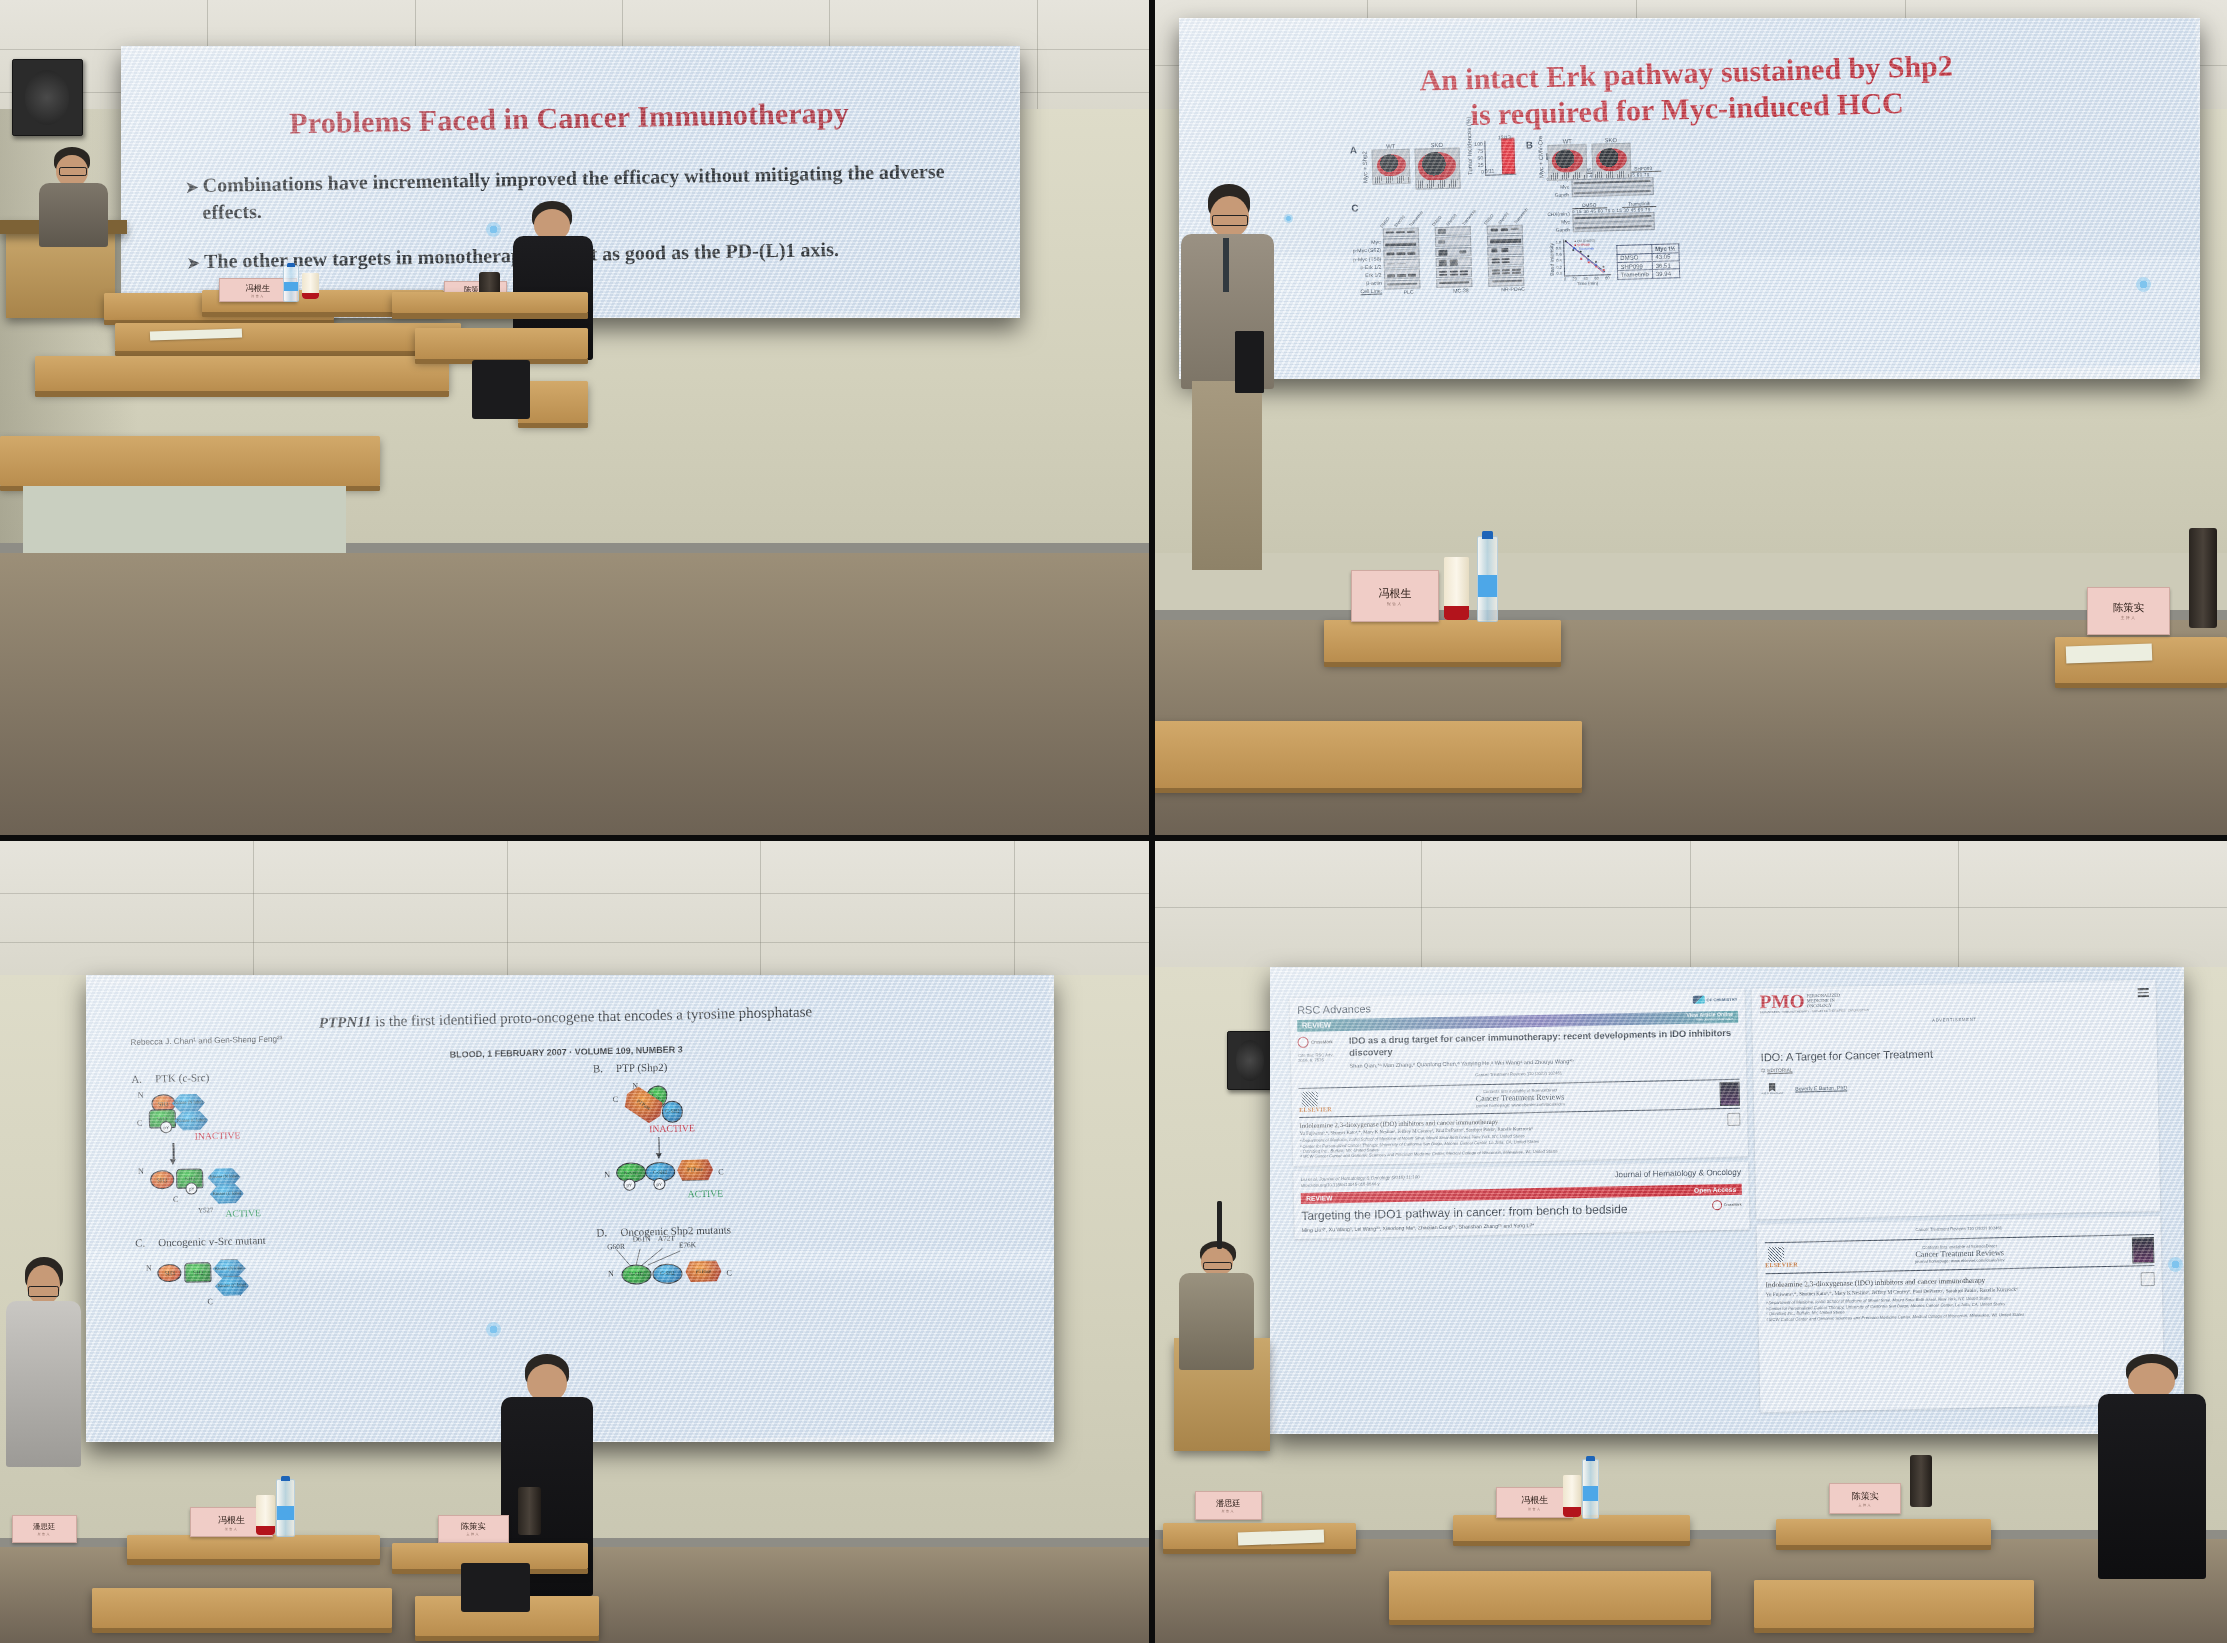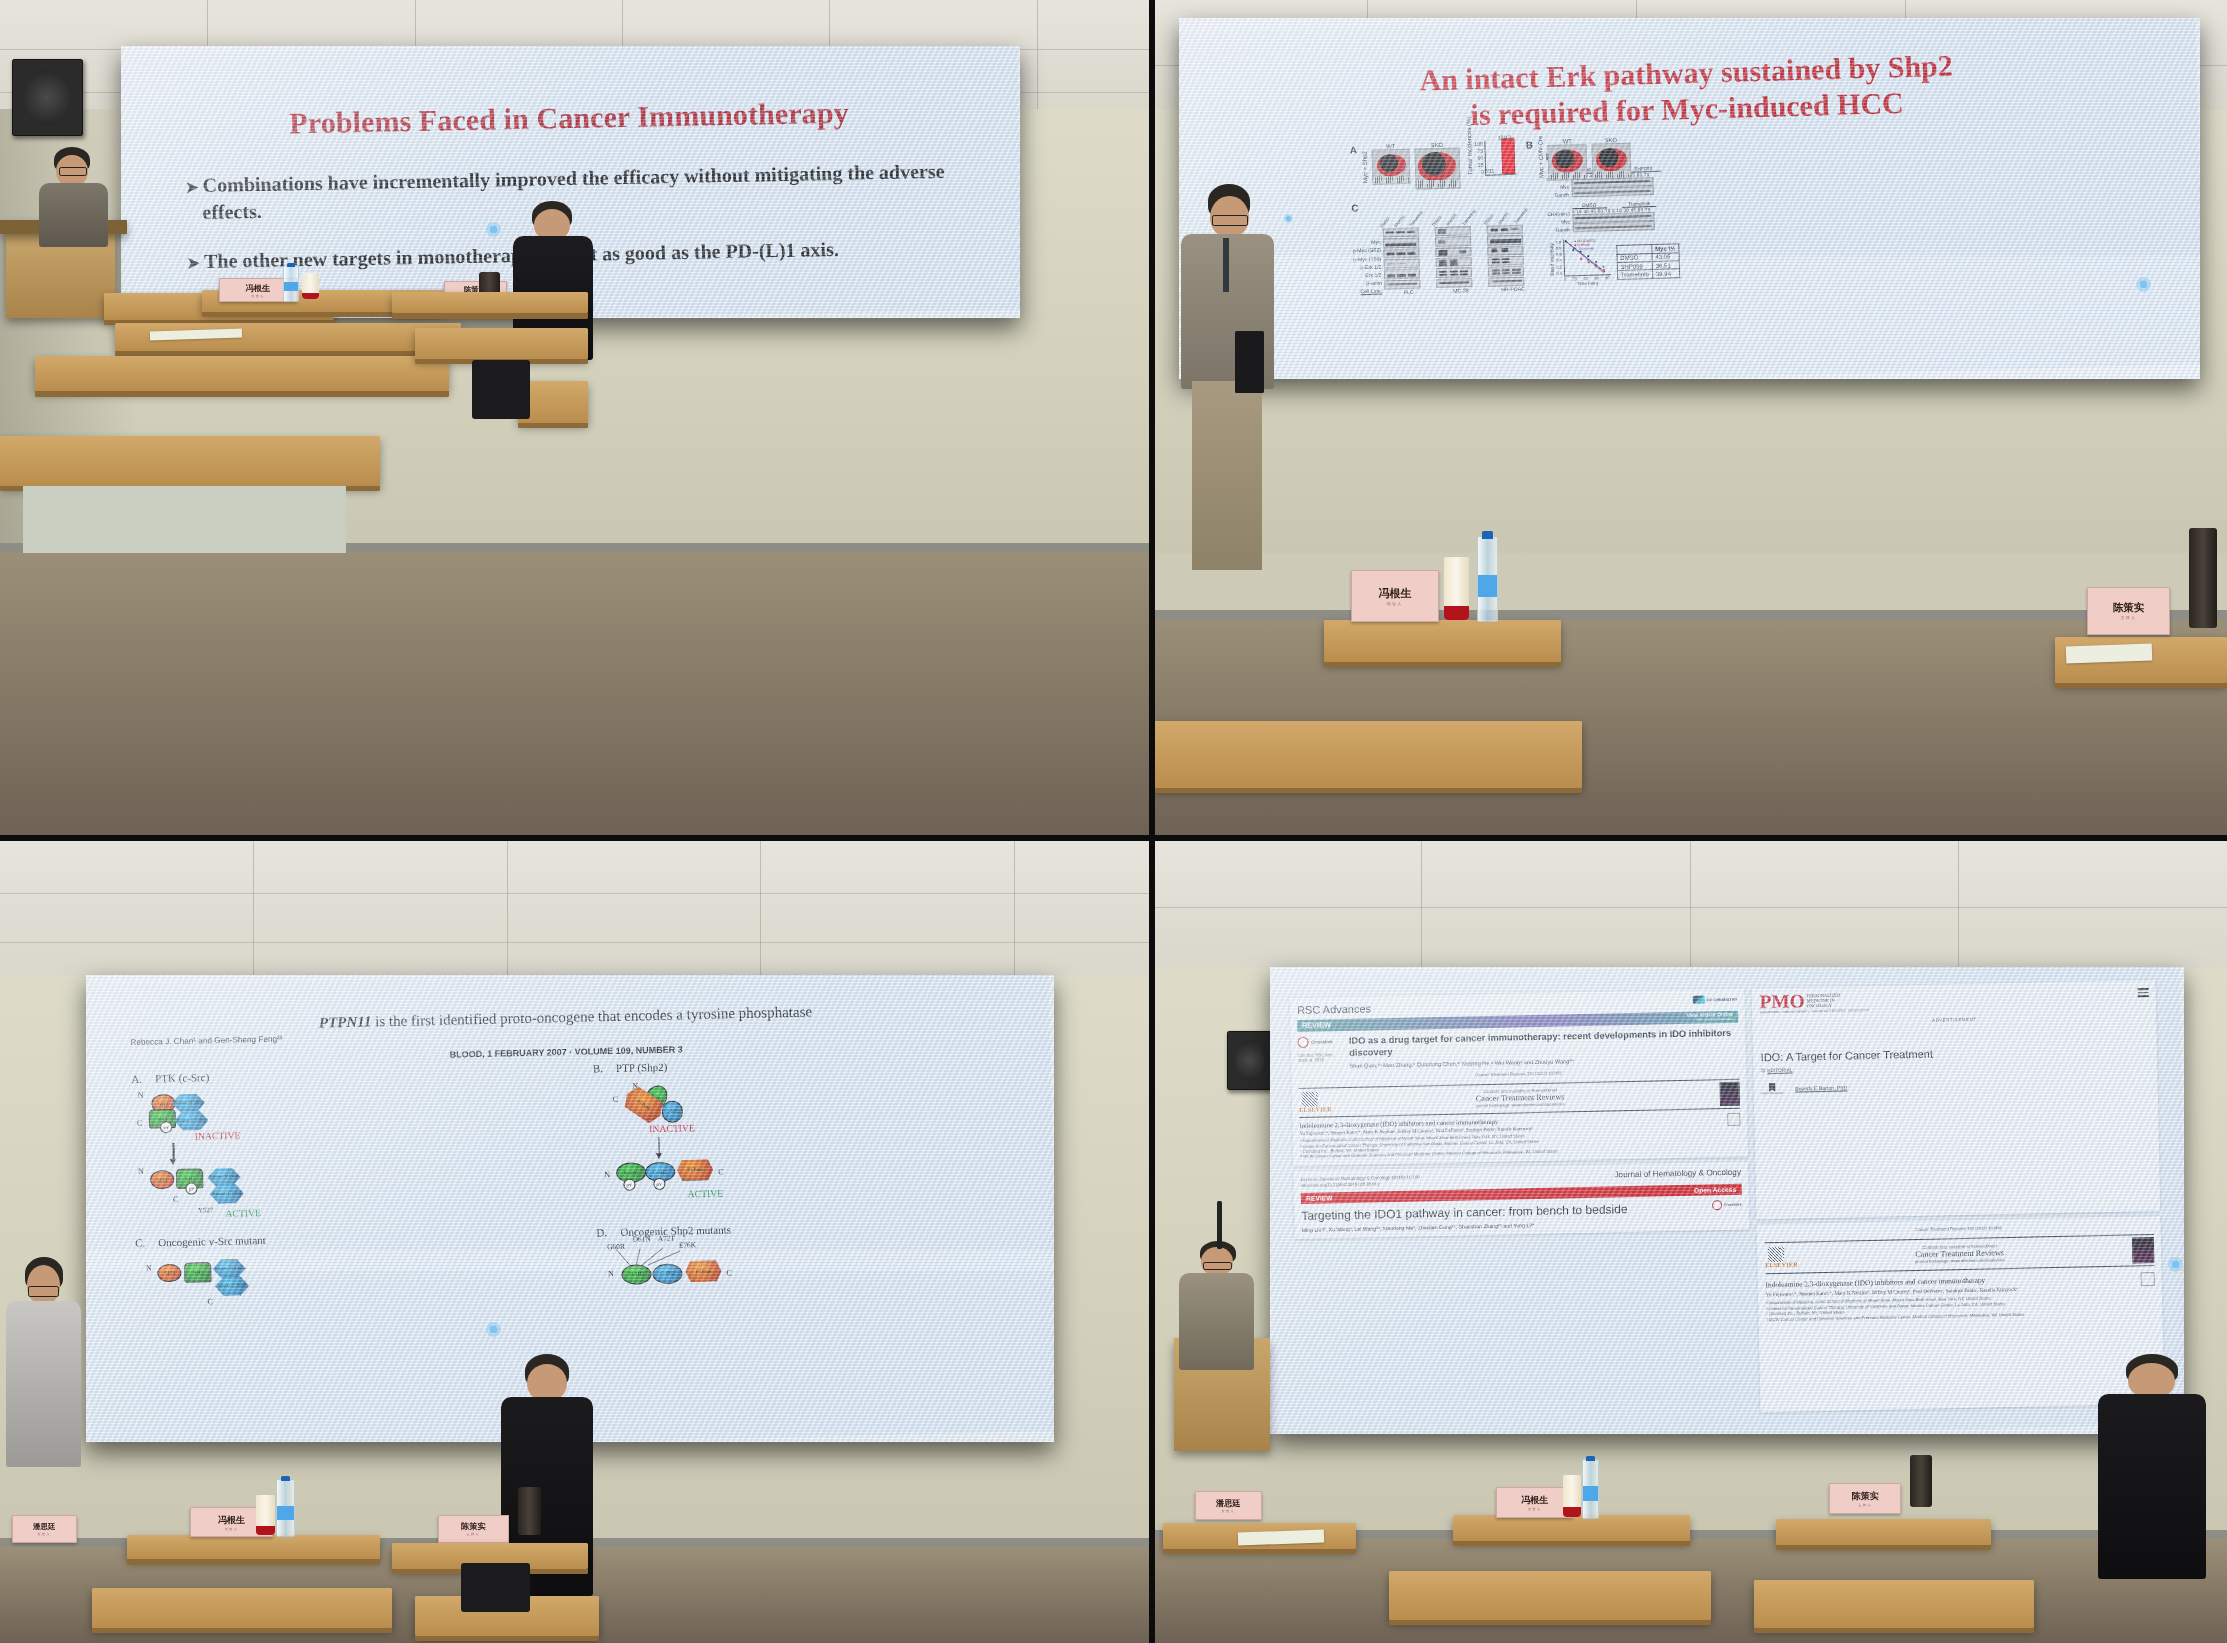--- a/index.html
+++ b/index.html
@@ -136,21 +136,21 @@
   .person{position:absolute;}
   .head{position:absolute;border-radius:50% 50% 48% 48%;background:#c79a77;}
   .hair{position:absolute;border-radius:50% 50% 35% 35%;background:#2a2622;}
   .body{position:absolute;border-radius:10.4px 10.4px 3px 3px;}
   .glasses{position:absolute;border:1.1px solid #222;border-radius:2.2px;}
 
   
   .plate{position:absolute;background:#f0cdc7;border:0.7px solid #cfa9a1;
      box-shadow:0 1.5px 3px rgba(0,0,0,.3);display:flex;flex-direction:column;
      align-items:center;justify-content:center;}
-  .plate .cn{font-family:"DejaVu Sans",sans-serif;color:#2a1c16;font-weight:bold;}
+  .plate .cn{font-family:"DejaVu Sans",sans-serif;color:#2a1c16;font-weight:normal;}
   .plate .sub{font-size:3px;color:#8a6a60;letter-spacing:1.5px;}
 
   
   .bottle{position:absolute;background:linear-gradient(90deg,rgba(255,255,255,.85),rgba(180,215,235,.75),rgba(255,255,255,.6));
      border-radius:2.2px;border:0.7px solid rgba(160,190,210,.7);}
   .bcap{position:absolute;background:#1d64b8;border-radius:1.5px 1.5px 0 0;}
   .blabel{position:absolute;left:0;right:0;background:#4da7e8;}
   .cup{position:absolute;background:linear-gradient(90deg,#efe6cf,#fbf6ea,#e6dcc2);
      border-radius:1.5px 1.5px 3.7px 3.7px;}
   .cupband{position:absolute;left:0;right:0;bottom:0;height:22%;background:#b3141c;border-radius:0 0 3.7px 3.7px;}

